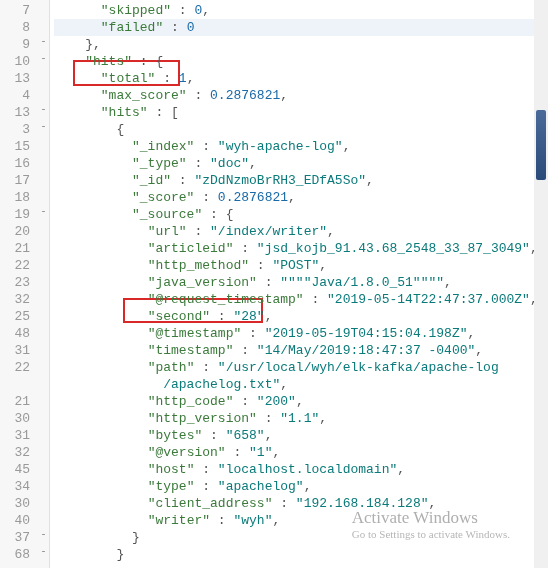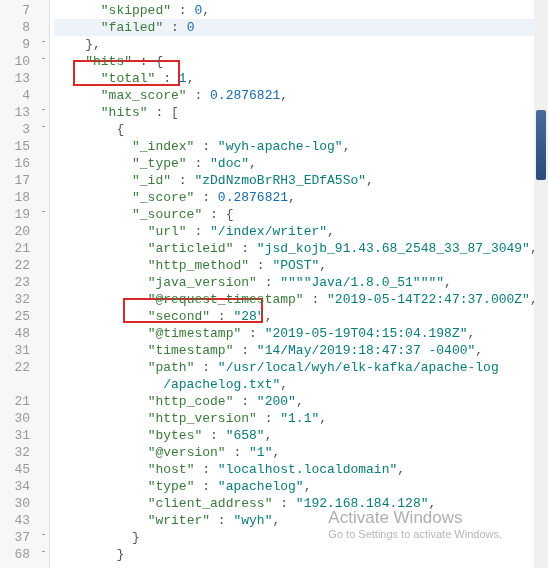--- a/index.html
+++ b/index.html
@@ -67,24 +67,24 @@
   position: absolute;
   border: 2px solid #d92828;
   left: 73px;
   top: 298px;
   width: 140px;
   height: 25px;
   pointer-events: none;
 }
 .watermark {
   position: absolute;
-  right: 46px;
+  right: 38px;
   bottom: 28px;
   color: rgba(120,120,120,0.55);
-  font-family: Liberation Sans, sans-serif;
+  font-family: Liberation Serif, serif;
   text-align: left;
   pointer-events: none;
 }
 .watermark .w1 { font-size: 17px; font-weight: 400; color: rgba(120,120,120,0.6); }
 .watermark .w2 { font-size: 11px; color: rgba(120,120,120,0.55); margin-top: 0; }
 .scrollbar {
   position: absolute;
   right: 0;
   top: 0;
   width: 14px;
@@ -129,21 +129,21 @@
       <div class="ln">31</div>
       <div class="ln">22</div>
       <div class="ln"></div>
       <div class="ln">21</div>
       <div class="ln">30</div>
       <div class="ln">31</div>
       <div class="ln">32</div>
       <div class="ln">45</div>
       <div class="ln">34</div>
       <div class="ln">30</div>
-      <div class="ln">43</div>
+      <div class="ln">40</div>
       <div class="ln">37</div>
       <div class="ln">68</div>
     </div>
   <div class="fold-col" id="foldcol">
       <div class="fm"></div>
       <div class="fm"></div>
       <div class="fm">-</div>
       <div class="fm">-</div>
       <div class="fm"></div>
       <div class="fm"></div>

